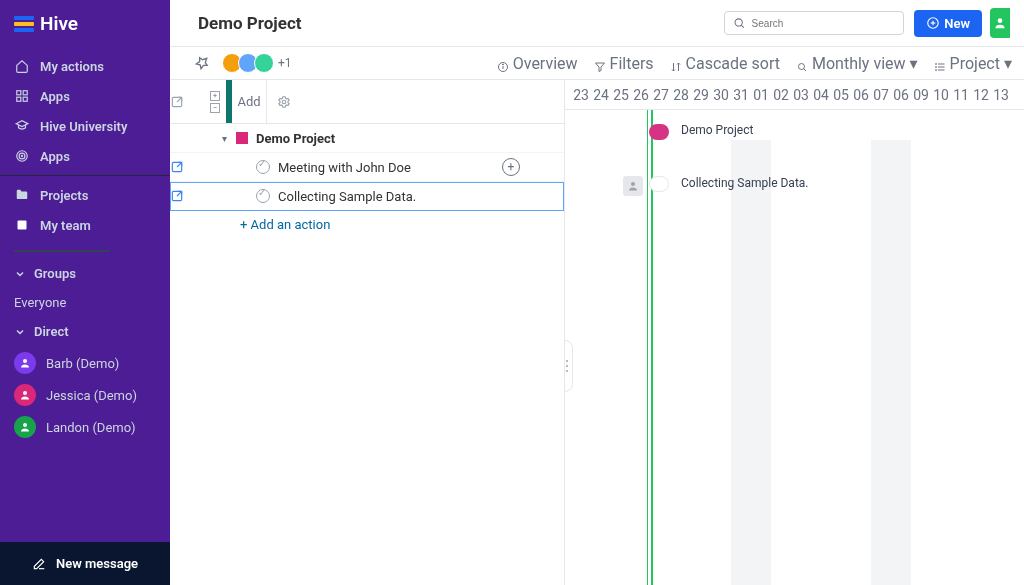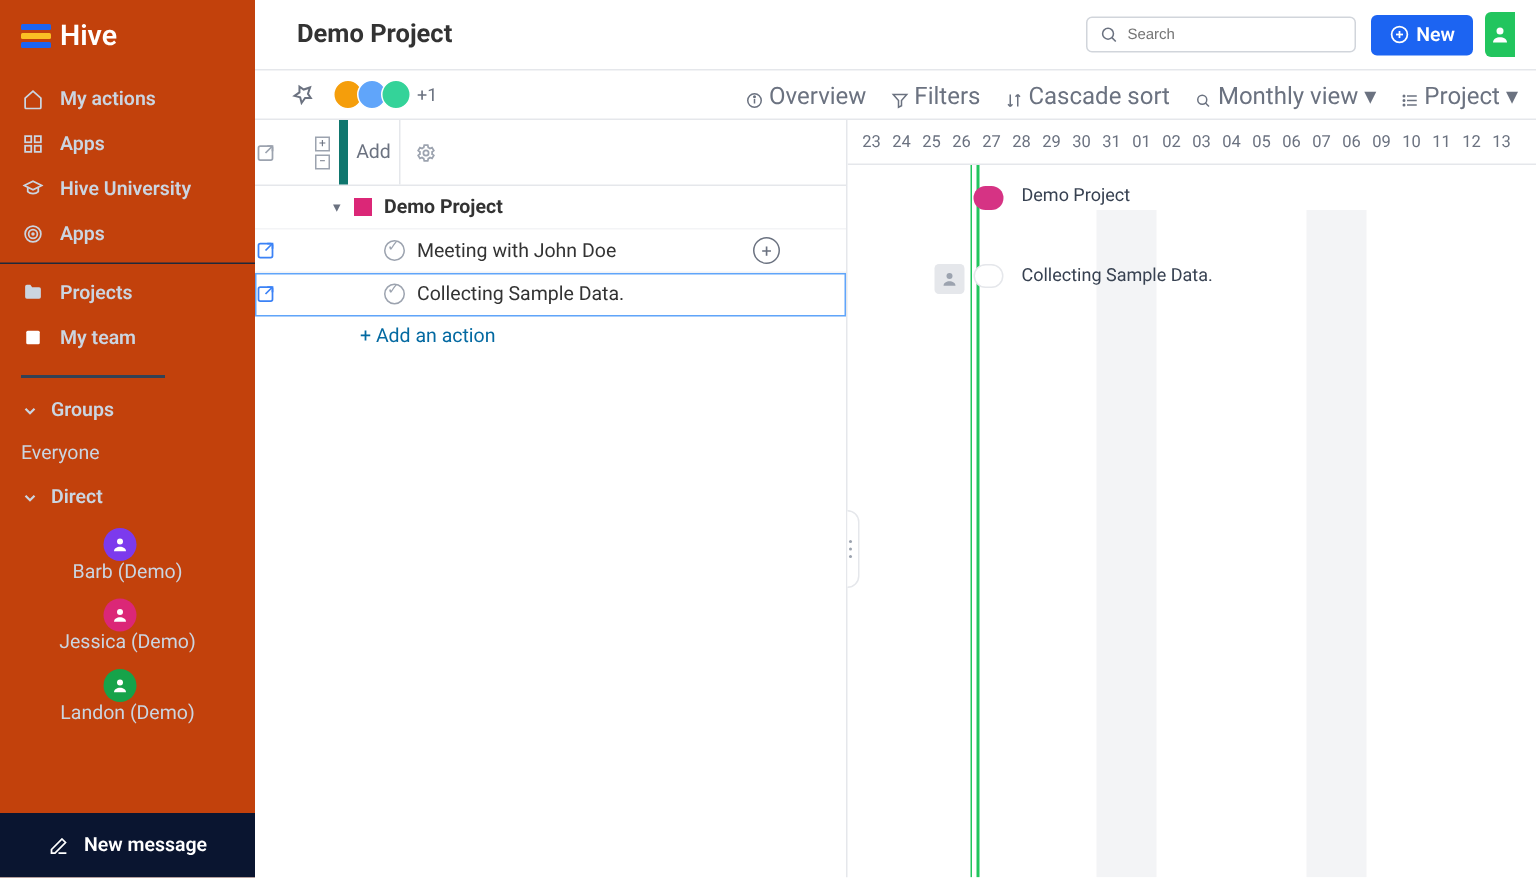--- a/index.html
+++ b/index.html
@@ -1,33 +1,33 @@
 <!DOCTYPE html>
 <html><head>
 <meta charset="utf-8">
 <style>
   * { box-sizing: border-box; margin: 0; padding: 0; }
   body { font-family: -apple-system, BlinkMacSystemFont, "Segoe UI", Roboto, sans-serif; font-size: 13px; color: #333; width: 1024px; height: 585px; overflow: hidden; }
   .app { display: flex; height: 100%; }
   
-  .sidebar { width: 170px; background: #c2410c; color: #fff; display: flex; flex-direction: column; }
+  .sidebar { width: 170px; background: #4c1d95; color: #fff; display: flex; flex-direction: column; }
   .logo { display: flex; align-items: center; padding: 12px 14px; font-size: 19px; font-weight: 600; }
   .logo-mark { width: 20px; height: 16px; margin-right: 6px; display: inline-block; position: relative; }
   .logo-mark span { display:block; height:4px; margin-bottom:2px; border-radius:1px;}
   .logo-mark .b1{background:#1c64f2;}
   .logo-mark .b2{background:#fbbf24;}
   .logo-mark .b3{background:#1c64f2;}
   .nav-section { padding: 4px 0; }
   .nav-item { display: flex; align-items: center; padding: 7px 14px; color: #cbd5e1; cursor: pointer; font-weight:600; font-size:13px;}
   .nav-item .nav-icon { width: 16px; height: 16px; margin-right: 10px; display:flex; align-items:center; justify-content:center; color:#cbd5e1;}
   .thin-bar{height:2px;background:#334155;margin:6px 60px 6px 14px;}
   .sidebar .group-header{display:flex;align-items:center;padding:8px 14px;color:#cbd5e1;font-weight:600;cursor:pointer;}
   .sidebar .group-header .chev{width:14px;margin-right:6px;}
   .sidebar .group-item{padding:6px 14px 6px 14px;color:#cbd5e1;cursor:pointer;}
-  .person{display:flex;align-items:center;padding:5px 14px;cursor:pointer;color:#cbd5e1;flex-direction:column;}
+  .person{display:flex;align-items:center;padding:5px 14px;cursor:pointer;color:#cbd5e1;}
   .avatar{width:22px;height:22px;border-radius:50%;margin-right:10px;display:flex;align-items:center;justify-content:center;font-size:10px;color:#fff;}
   .avatar.a1{background:#7c3aed;}
   .avatar.a2{background:#db2777;}
   .avatar.a3{background:#16a34a;}
   .new-msg{margin-top:auto;background:#0a1530;padding:14px;display:flex;align-items:center;justify-content:center;color:#fff;font-weight:600;cursor:pointer;}
   .new-msg svg{margin-right:10px;}
 
   
   .main { flex:1; display:flex; flex-direction:column; background:#fff; position:relative; }
   .topbar{display:flex;align-items:center;padding:8px 14px;border-bottom:1px solid #e5e7eb;}
@@ -71,21 +71,21 @@
   .task-row .tick{width:14px;height:14px;border:1.5px solid #9ca3af;border-radius:50%;margin-right:8px;position:relative;}
   .task-row .tick::after{content:"✓";position:absolute;top:-3px;left:1px;font-size:10px;color:#9ca3af;}
   .task-row .plus-circ{width:18px;height:18px;border:1.5px solid #6b7280;border-radius:50%;display:flex;align-items:center;justify-content:center;color:#6b7280;font-size:12px;margin-right:10px;}
   .task-row.proj .name{font-weight:700;}
   .task-row.selected{outline:1px solid #60a5fa;outline-offset:-1px;background:#fff;}
   .add-action{padding:6px 0 6px 70px;color:#0369a1;cursor:pointer;}
 
   
   .gantt{flex:1;overflow:hidden;position:relative;}
   .gantt-stripe{position:absolute;top:30px;bottom:0;width:20px;background:#f3f4f6;}
-  .gantt-header{height:30px;border-bottom:1px solid #e5e7eb;display:flex;align-items:center;padding-left:6px;color:#6b7280;font-size:11px;}
+  .gantt-header{height:30px;border-bottom:1px solid #e5e7eb;display:flex;align-items:center;padding-left:6px;color:#6b7280;font-size:14px;}
   .gantt-header .day{width:20px;text-align:center;}
   .gantt-body{position:relative;height:calc(100% - 30px);}
   .today-line{position:absolute;top:0;bottom:0;width:2px;background:#22c55e;}
   .today-line2{position:absolute;top:0;bottom:0;width:1px;background:#22c55e;}
   .bar{position:absolute;height:16px;border-radius:8px;}
   .bar.pink{background:#d63384;}
   .bar.white{background:#fff;border:1px solid #e5e7eb;}
   .gantt-label{position:absolute;font-size:12px;color:#374151;}
   .gantt-avatar{position:absolute;width:20px;height:20px;background:#e5e7eb;border-radius:3px;display:flex;align-items:center;justify-content:center;color:#9ca3af;}
   .drag-handle{position:absolute;left:-8px;top:260px;width:16px;height:52px;background:#fff;border:1px solid #e5e7eb;border-radius:8px;display:flex;align-items:center;justify-content:center;color:#9ca3af;cursor:grab;}

